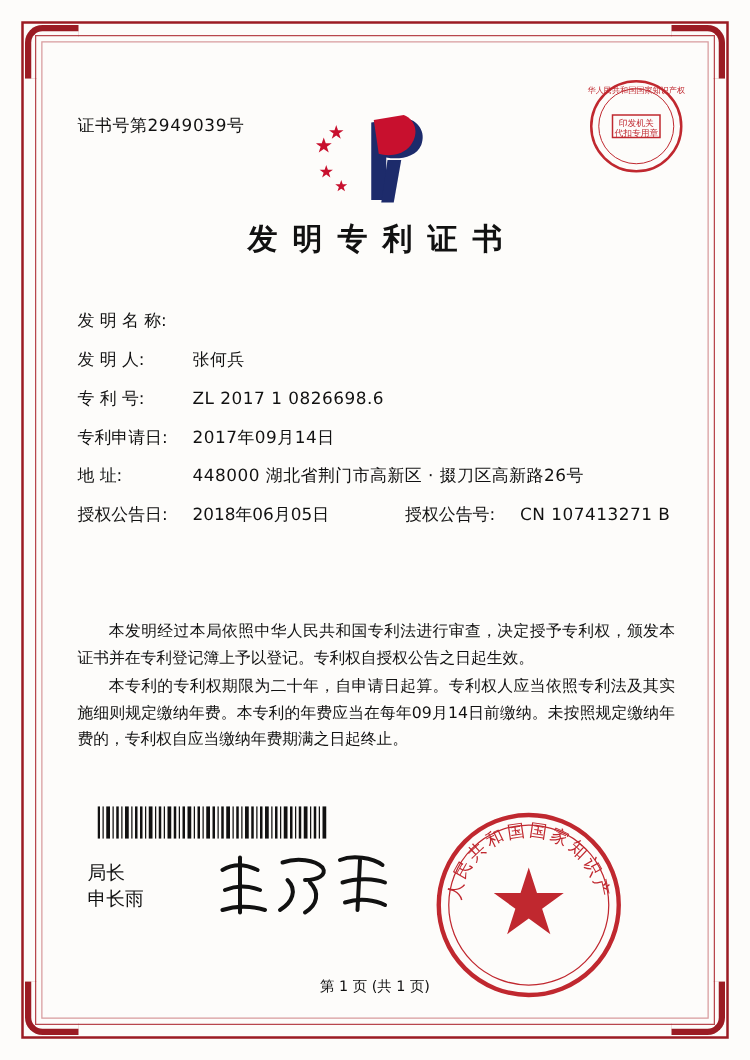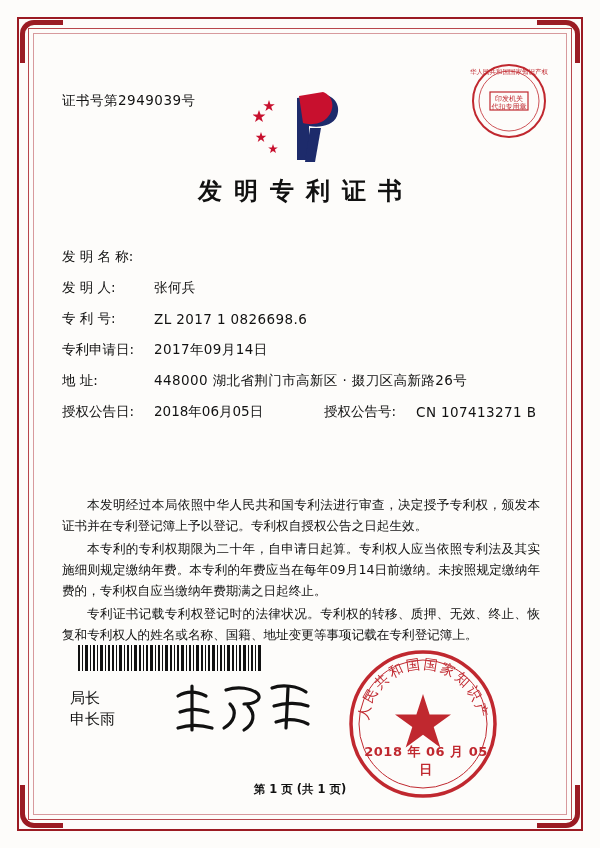--- a/index.html
+++ b/index.html
@@ -163,21 +163,20 @@
     font-weight: bold;
   }
 
   
   .footer {
     position: absolute;
     left: 0; right: 0; top: 782px;
     text-align: center;
     font-size: 11.5px;
     color: #111;
-    font-weight: bold;
   }
 </style>
 </head>
 <body>
 
 <div class="page">
 
   <div class="border-outer"></div>
   <div class="border-inner"></div>
   <div class="border-hair"></div>
@@ -247,21 +246,20 @@
       <span class="field-value1">2018年06月05日</span>
       <span class="field-label2">授权公告号:</span>
       <span class="field-value" style="margin-left:20px">CN 107413271 B</span>
     </div>
 
   </div>
 
   <div class="body-text">
     <p>本发明经过本局依照中华人民共和国专利法进行审查，决定授予专利权，颁发本证书并在专利登记簿上予以登记。专利权自授权公告之日起生效。</p>
     <p>本专利的专利权期限为二十年，自申请日起算。专利权人应当依照专利法及其实施细则规定缴纳年费。本专利的年费应当在每年09月14日前缴纳。未按照规定缴纳年费的，专利权自应当缴纳年费期满之日起终止。</p>
-    <p>专利证书记载专利权登记时的法律状况。专利权的转移、质押、无效、终止、恢复和专利权人的姓名或名称、国籍、地址变更等事项记载在专利登记簿上。</p>
   </div>
 
   <svg class="barcode" viewBox="0 0 186 26" preserveAspectRatio="none">
     <g fill="#111">
       <rect x="0" y="0" width="2" height="26"></rect>
         <rect x="4" y="0" width="1" height="26"></rect>
       <rect x="7" y="0" width="3" height="26"></rect>
         <rect x="12" y="0" width="1" height="26"></rect>
       <rect x="15" y="0" width="2" height="26"></rect>
         <rect x="19" y="0" width="1" height="26"></rect>
@@ -339,17 +337,16 @@
 
     <defs>
       <path id="sealArcTop" d="M 76,76 m -55,0 a 55,55 0 1,1 110,0" transform="rotate(0 76 76)"></path>
       <path id="sealArcTopText" d="M 21,76 a 55,55 0 0,1 110,0"></path>
     </defs>
     <text fill="#c0282f" font-size="14" font-family="DejaVu Sans, sans-serif" letter-spacing="2.5">
       <textPath href="#sealArcTopText" startOffset="50%" text-anchor="middle">中华人民共和国国家知识产权局</textPath>
     </text>
   </svg>
 
-  <div class="seal-date">2018 年 06 月 05 日</div>
 
   <div class="footer">第 1 页 (共 1 页)</div>
 
 </div>
 
 </body></html>

